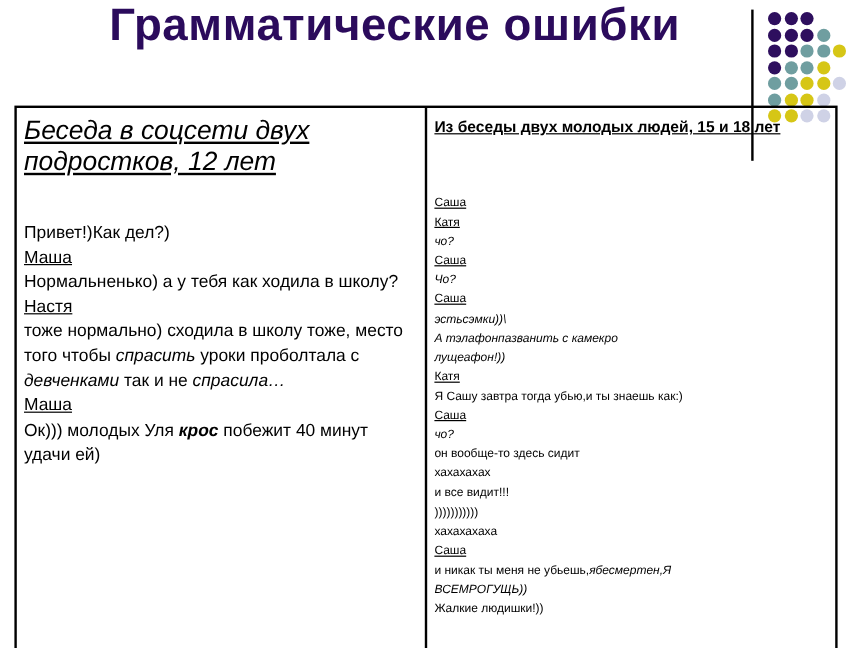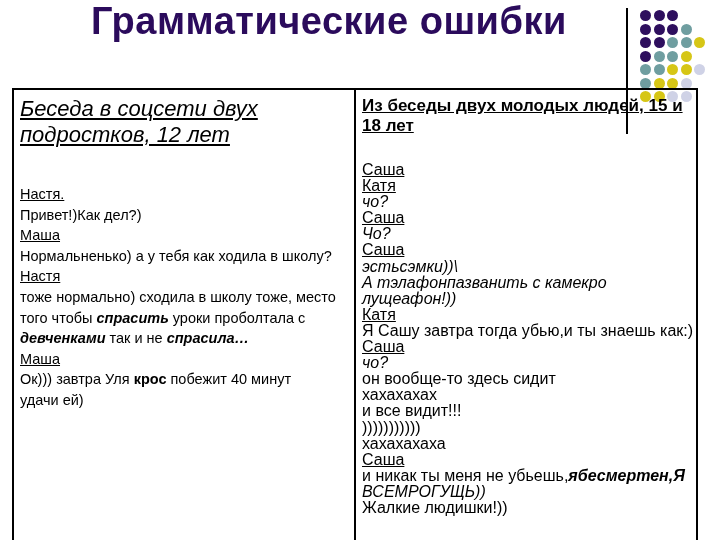--- a/index.html
+++ b/index.html
@@ -28,30 +28,30 @@
   .col-divider {
     position: absolute; left: 340px; top: 0; bottom: 0; width: 1.5px; background: #000;
   }
   .col-left { position: absolute; left: 6px; top: 6px; width: 328px; }
   .col-right { position: absolute; left: 348px; top: 6px; width: 332px; }
   .hdr-left {
     font-style: italic; text-decoration: underline; font-size: 22px; line-height: 26px;
     font-family: "Liberation Sans", sans-serif;
   }
   .hdr-right {
-    font-weight: bold; text-decoration: underline; font-size: 17px; line-height: 20px;
+    font-weight: bold; text-decoration: underline; font-size: 13px; line-height: 20px;
   }
   .left-lines { position: absolute; top: 88px; left: 0; width: 330px; }
   .ll { font-size: 14.5px; line-height: 20.6px; white-space: nowrap; }
   .ll.name { text-decoration: underline; }
   .ll.wrap { white-space: normal; }
-  .b { font-weight: bold; }
-  .bi { font-weight: bold; font-style: italic; }
+  .b { font-weight: bold; font-style: italic; }
+  .bi { font-weight: normal; font-style: italic; }
   .right-lines { position: absolute; top: 66px; left: 0; width: 332px; }
-  .rl { font-size: 16px; line-height: 16.1px; white-space: nowrap; }
+  .rl { font-size: 10px; line-height: 16.1px; white-space: nowrap; }
   .rl.name { text-decoration: underline; }
   .rl.bi { font-weight: normal; font-style: italic; }
 </style>
 </head>
 <body>
 
 <div class="title" style="color: rgb(43, 11, 92);">Грамматические ошибки</div>
 <div class="deco-line"></div>
 <div class="dots" id="dots">
     <span class="dot" style="left: 0px; top: 0px; background: rgb(46, 15, 94);"></span>
@@ -84,28 +84,27 @@
     <span class="dot" style="left: 27px; top: 81px; background: rgb(207, 210, 230);"></span>
     <span class="dot" style="left: 40.5px; top: 81px; background: rgb(207, 210, 230);"></span>
   </div>
 
 <div class="table">
   <div class="col-divider"></div>
 
   <div class="col-left">
     <div class="hdr-left">Беседа в соцсети двух подростков, 12 лет</div>
     <div class="left-lines" id="left-lines">
-        <div class="ll name">Настя.</div>
         <div class="ll wrap">Привет!)Как дел?)</div>
         <div class="ll name">Маша</div>
         <div class="ll wrap">Нормальненько) а у тебя как ходила в школу?</div>
         <div class="ll name">Настя</div>
         <div class="ll wrap"><span>тоже нормально) сходила в школу тоже, место того чтобы </span><span class="bi">спрасить</span><span> уроки проболтала с </span><span class="bi">девченками</span><span> так и не </span><span class="bi">спрасила…</span></div>
         <div class="ll name">Маша</div>
-        <div class="ll wrap"><span>Ок))) завтра Уля </span><span class="b">крос</span><span> побежит 40 минут</span></div>
+        <div class="ll wrap"><span>Ок))) молодых Уля </span><span class="b">крос</span><span> побежит 40 минут</span></div>
         <div class="ll wrap">удачи ей)</div>
       </div>
   </div>
 
   <div class="col-right">
     <div class="hdr-right">Из беседы двух молодых людей, 15 и 18 лет</div>
     <div class="right-lines" id="right-lines">
         <div class="rl name">Саша</div>
         <div class="rl name">Катя</div>
         <div class="rl bi">чо?</div>

